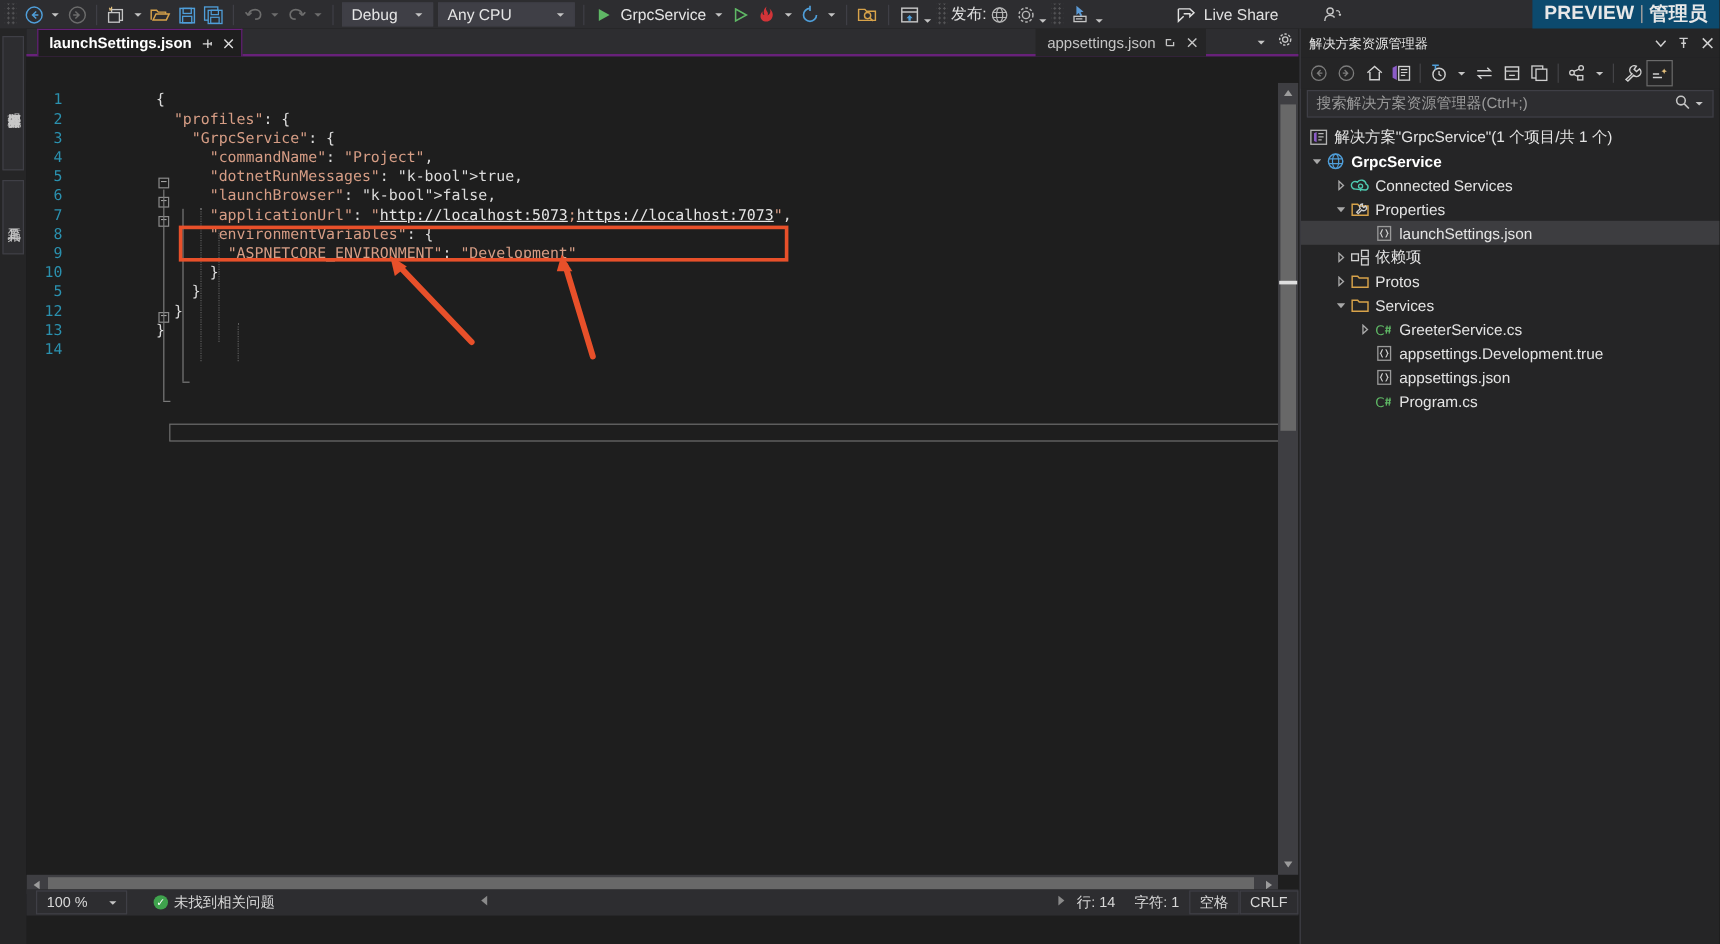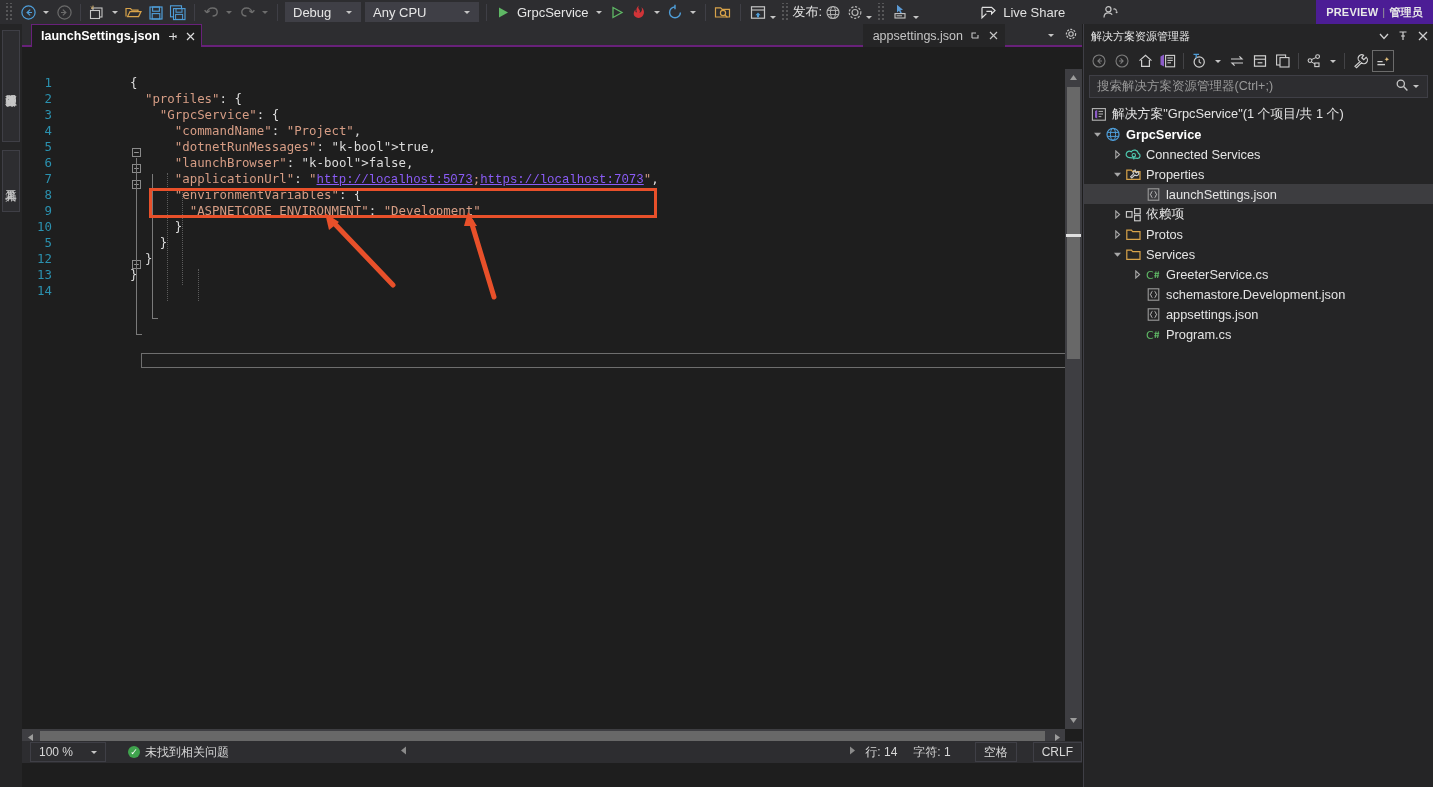--- a/index.html
+++ b/index.html
@@ -44,21 +44,21 @@
   .tb-combo .lbl { white-space: nowrap; }
   .tb-combo .sp { flex: 1; min-width: 10px; }
   .tb-runlabel { color: #e6e6e6; font-size: 13px; padding: 0 3px; white-space: nowrap; }
   .tb-text { color: #e1e1e1; font-size: 13px; white-space: nowrap; }
   .tb-publish-box {
     height: 20px; background: #3f3f46; color: #e6e6e6; font-size: 13px;
     display: flex; align-items: center; padding: 0 6px; width: 468px;
     justify-content: space-between;
   }
   .preview-badge {
-    background: #4c1d95; color: #e8e8e8; font-size: 11px; font-weight: bold;
+    background: #0c4a6e; color: #e8e8e8; font-size: 16px; font-weight: bold;
     height: 24px; display: flex; align-items: center; padding: 0 10px;
     letter-spacing: .2px;
   }
   .preview-badge .sepbar { color: #9a9a9a; margin: 0 4px; font-weight: normal; }
   .live-share { color: #e1e1e1; font-size: 13px; margin-left: 4px; }
   .tb-stack { display:flex; flex-direction:column; align-items:center; justify-content:center; }
   .mini-caret {
     width: 0; height: 0; border-left: 3px solid transparent;
     border-right: 3px solid transparent; border-top: 3px solid #c5c5c5;
     margin-top: 1px;
@@ -155,21 +155,21 @@
     color: #2b91af; font-family: "DejaVu Sans Mono", monospace;
     font-size: 12.4px; line-height: 16px;
   }
   .cline {
     position: absolute; left: 108px; white-space: pre;
     font-family: "DejaVu Sans Mono", monospace;
     font-size: 12.4px; line-height: 16px; color: #dcdcdc;
   }
   .k-key { color: #d69d85; }
   .k-punct { color: #dcdcdc; }
-  .k-url { color: #8b5cf6; text-decoration: underline; font-family: Liberation Mono, monospace; }
+  .k-url { color: #e5e5e5; text-decoration: underline; }
   .k-str { color: #d69d85; }
 
   
   .fold {
     position: absolute; width: 9px; height: 9px;
     border: 1px solid #8a8a8a; color: #bdbdbd;
     font-family: "DejaVu Sans Mono", monospace; font-size: 9px;
     line-height: 7px; text-align: center;
   }
   .vguide { position: absolute; width: 0; border-left: 1px dotted #5c5c5c; }
@@ -197,21 +197,21 @@
     width: 76px; height: 20px; background: #2d2d30; border: 1px solid #3f3f46;
     display: flex; align-items: center; padding: 0 4px 0 8px; margin-left: 8px;
     justify-content: space-between;
   }
   .ok-dot {
     width: 12px; height: 12px; border-radius: 50%; background: #3fa34d;
     color: #fff; font-size: 9px; display: flex; align-items: center;
     justify-content: center; margin-right: 5px;
   }
   .sb-cell { padding: 0 8px; height: 20px; display: flex; align-items: center; }
-  .sb-box { border: 1px solid #3f3f46; background: #2d2d30; margin-left: 16px; }
+  .sb-box { border: 1px solid #3f3f46; background: #2d2d30; }
 
   .bottom-tabs {
     position: absolute; left: 22px; top: 765px; width: 1060px; height: 22px;
     display: flex; align-items: center; gap: 17px; padding-left: 8px;
     color: #dcdcdc; font-size: 12.5px; background: #1e1e1e;
   }
 
   
   .se-panel {
     position: absolute; left: 1083px; top: 24px; width: 350px; height: 763px;
@@ -844,21 +844,21 @@
           </div>
           <div class="se-row" style="padding-left: 46px;">
             <span class="chev"></span>
             <span class="ico">
               <svg width="15" height="15" viewBox="0 0 15 15">
                 <rect x="2.2" y="1.8" width="10.6" height="11.4" fill="none" stroke="#9a9a9a" stroke-width="1.1"></rect>
                 <path d="M6.4 4.4 C5.2 4.4 5.4 6.6 4.4 7.5 C5.4 8.4 5.2 10.6 6.4 10.6" fill="none" stroke="#d0d0d0" stroke-width="1"></path>
                 <path d="M8.6 4.4 C9.8 4.4 9.6 6.6 10.6 7.5 C9.6 8.4 9.8 10.6 8.6 10.6" fill="none" stroke="#d0d0d0" stroke-width="1"></path>
               </svg>
             </span>
-            <span class="txt">schemastore.Development.json</span>
+            <span class="txt">appsettings.Development.true</span>
           </div>
           <div class="se-row" style="padding-left: 46px;">
             <span class="chev"></span>
             <span class="ico">
               <svg width="15" height="15" viewBox="0 0 15 15">
                 <rect x="2.2" y="1.8" width="10.6" height="11.4" fill="none" stroke="#9a9a9a" stroke-width="1.1"></rect>
                 <path d="M6.4 4.4 C5.2 4.4 5.4 6.6 4.4 7.5 C5.4 8.4 5.2 10.6 6.4 10.6" fill="none" stroke="#d0d0d0" stroke-width="1"></path>
                 <path d="M8.6 4.4 C9.8 4.4 9.6 6.6 10.6 7.5 C9.6 8.4 9.8 10.6 8.6 10.6" fill="none" stroke="#d0d0d0" stroke-width="1"></path>
               </svg>
             </span>

